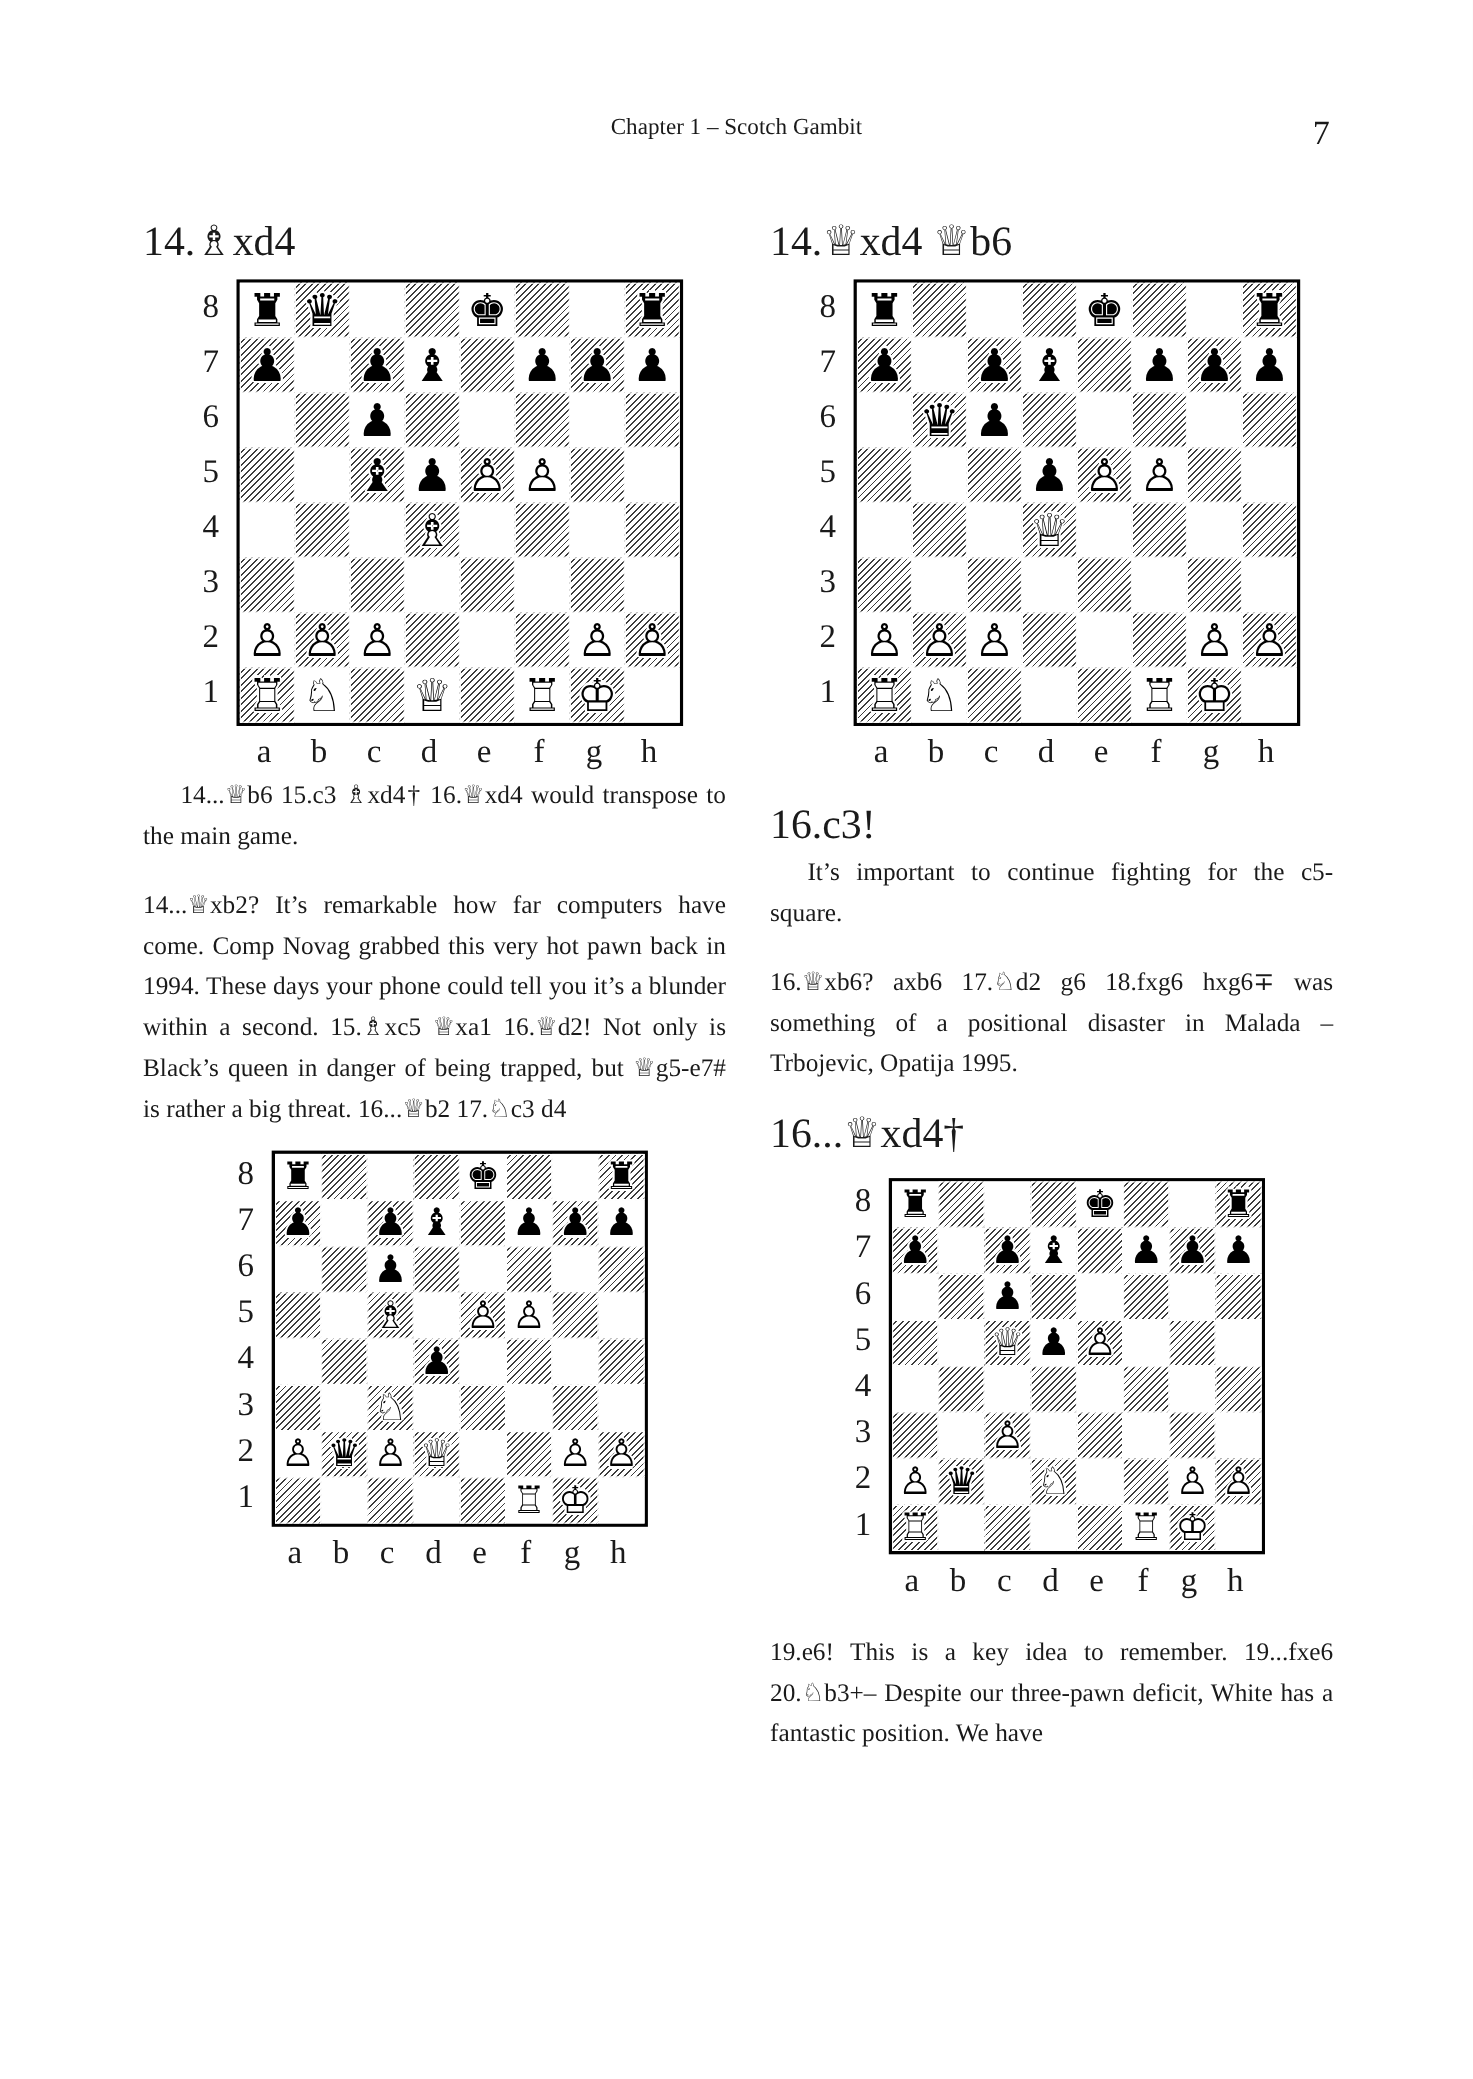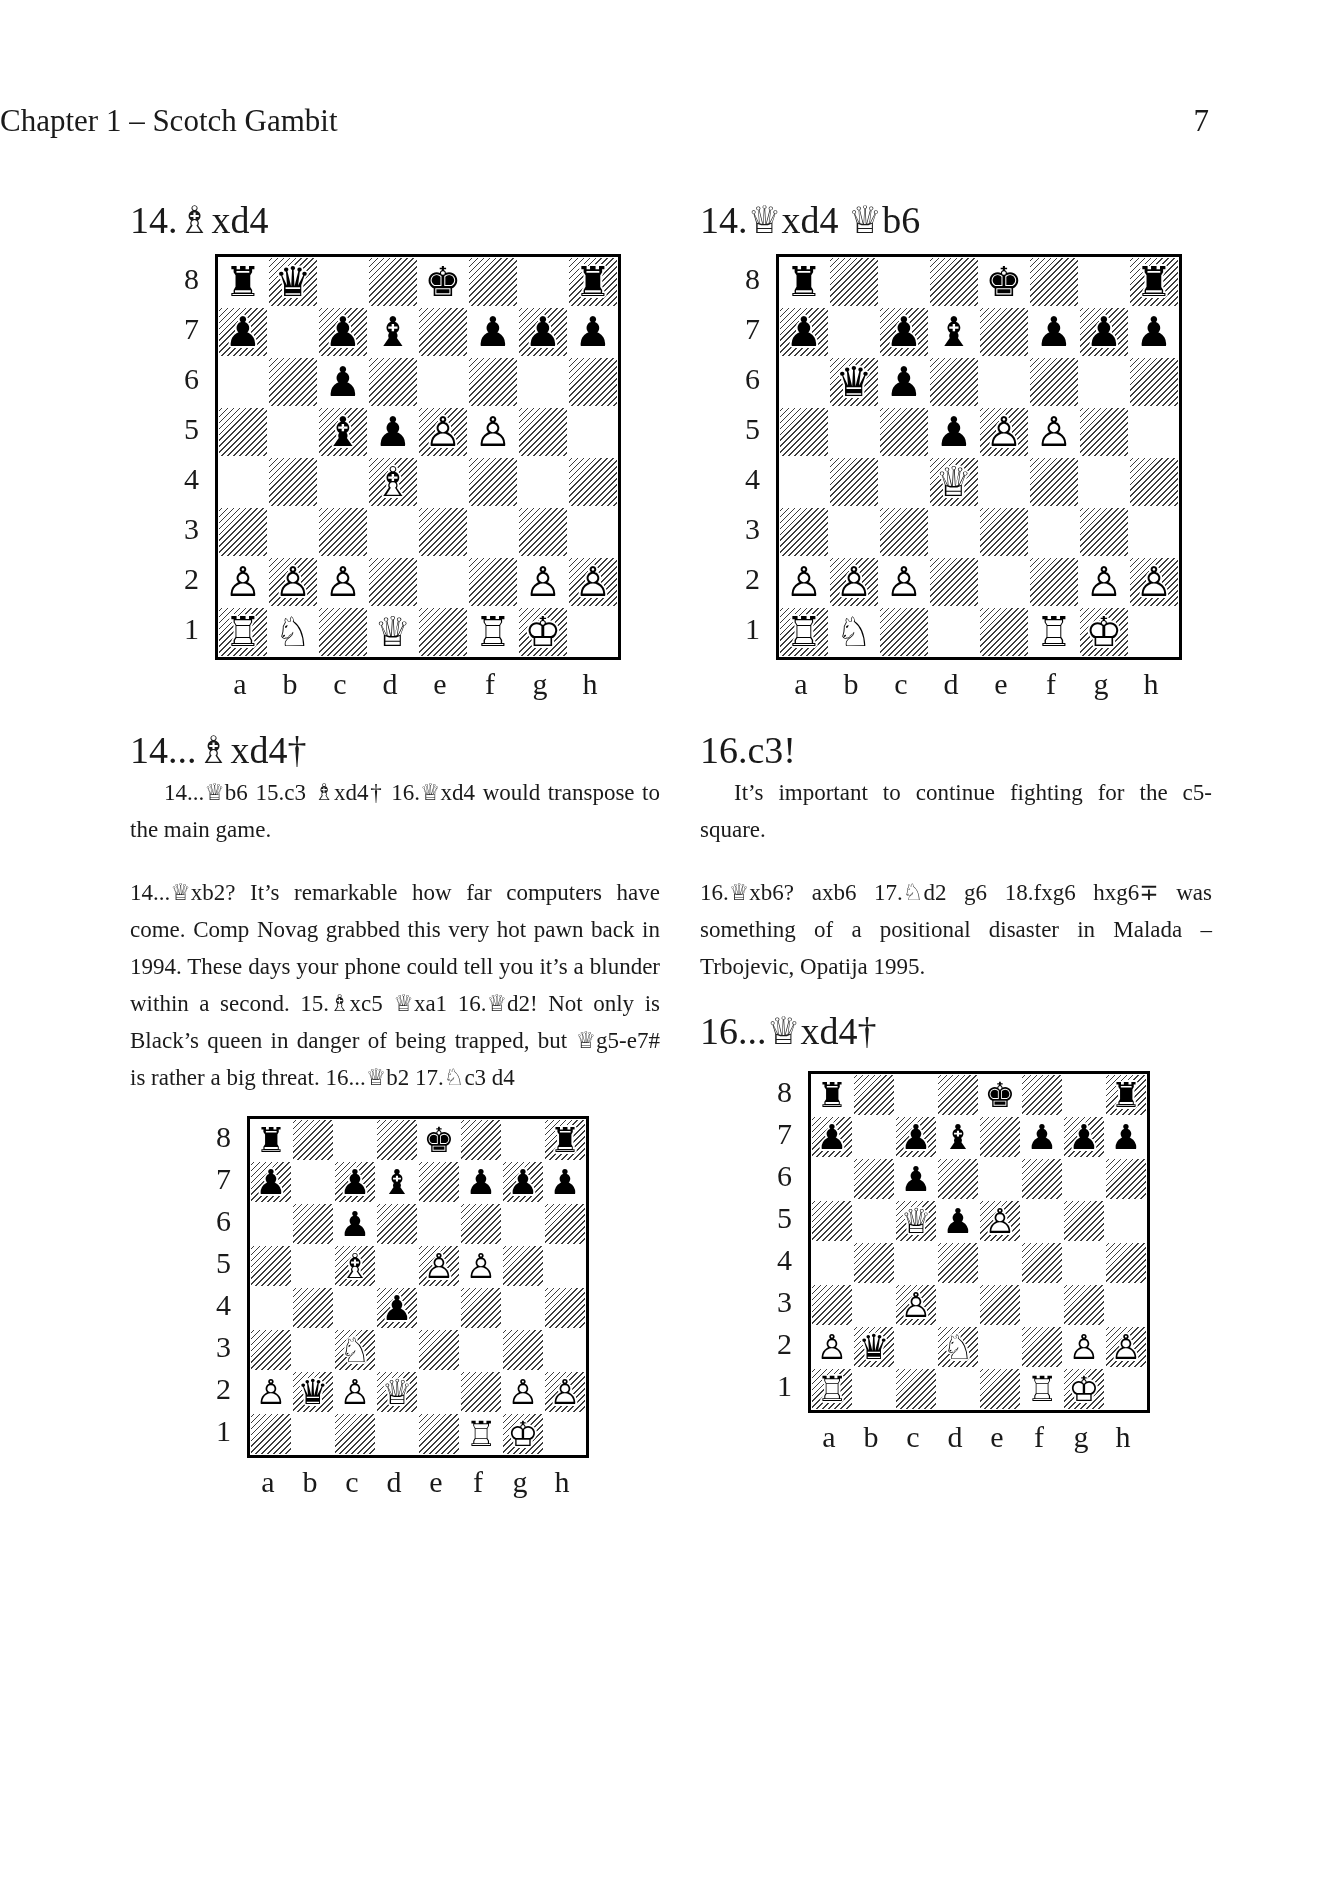--- a/index.html
+++ b/index.html
@@ -4,21 +4,21 @@
 <style>
   * { margin:0; padding:0; box-sizing:border-box; }
   body { background:#e8e8e8; }
   .page {
     position:relative; width:1339px; height:1890px; margin:0 auto;
     background:#ffffff; color:#1a1a1a;
     font-family:"Liberation Serif","DejaVu Serif",serif;
   }
   .header-title {
     position:absolute; top:103px; left:0; width:100%;
-    font-size:31px;
+    text-align:center; font-size:21px;
   }
   .page-number {
     position:absolute; top:103px; right:130px; font-size:31px;
   }
   .col { position:absolute; top:200px; }
   .col-left  { left:130px; width:530px; }
   .col-right { left:700px; width:512px; }
   .move-heading {
     font-size:38px; font-weight:normal; line-height:40px; margin-bottom:4px;
     font-family:"Liberation Serif","DejaVu Sans",serif;
@@ -288,21 +288,20 @@
           <div class="file-label">b</div>
           <div class="file-label">c</div>
           <div class="file-label">d</div>
           <div class="file-label">e</div>
           <div class="file-label">f</div>
           <div class="file-label">g</div>
           <div class="file-label">h</div>
         </div>
     </div>
 
-    <h2 class="move-heading mt">14...♗xd4†</h2>
     <p class="para indent">14...♕b6 15.c3 ♗xd4† 16.♕xd4 would transpose to the main game.</p>
     <p class="para gap">14...♕xb2? It’s remarkable how far computers have come. Comp Novag grabbed this very hot pawn back in 1994. These days your phone could tell you it’s a blunder within a second. 15.♗xc5 ♕xa1 16.♕d2! Not only is Black’s queen in danger of being trapped, but ♕g5-e7# is rather a big threat. 16...♕b2 17.♘c3 d4</p>
 
     <div class="diagram board-sm after-text">
       <div class="diagram-main">
         <div class="rank-labels">
             <div class="rank-label">8</div>
             <div class="rank-label">7</div>
             <div class="rank-label">6</div>
             <div class="rank-label">5</div>
@@ -888,15 +887,16 @@
           <div class="file-label">b</div>
           <div class="file-label">c</div>
           <div class="file-label">d</div>
           <div class="file-label">e</div>
           <div class="file-label">f</div>
           <div class="file-label">g</div>
           <div class="file-label">h</div>
         </div>
     </div>
 
+    <p class="para gap">19.e6! This is a key idea to remember. 19...fxe6 20.♘b3+– Despite our three-pawn deficit, White has a fantastic position. We have</p>
   </div>
 
 </div>
 
 </body></html>

